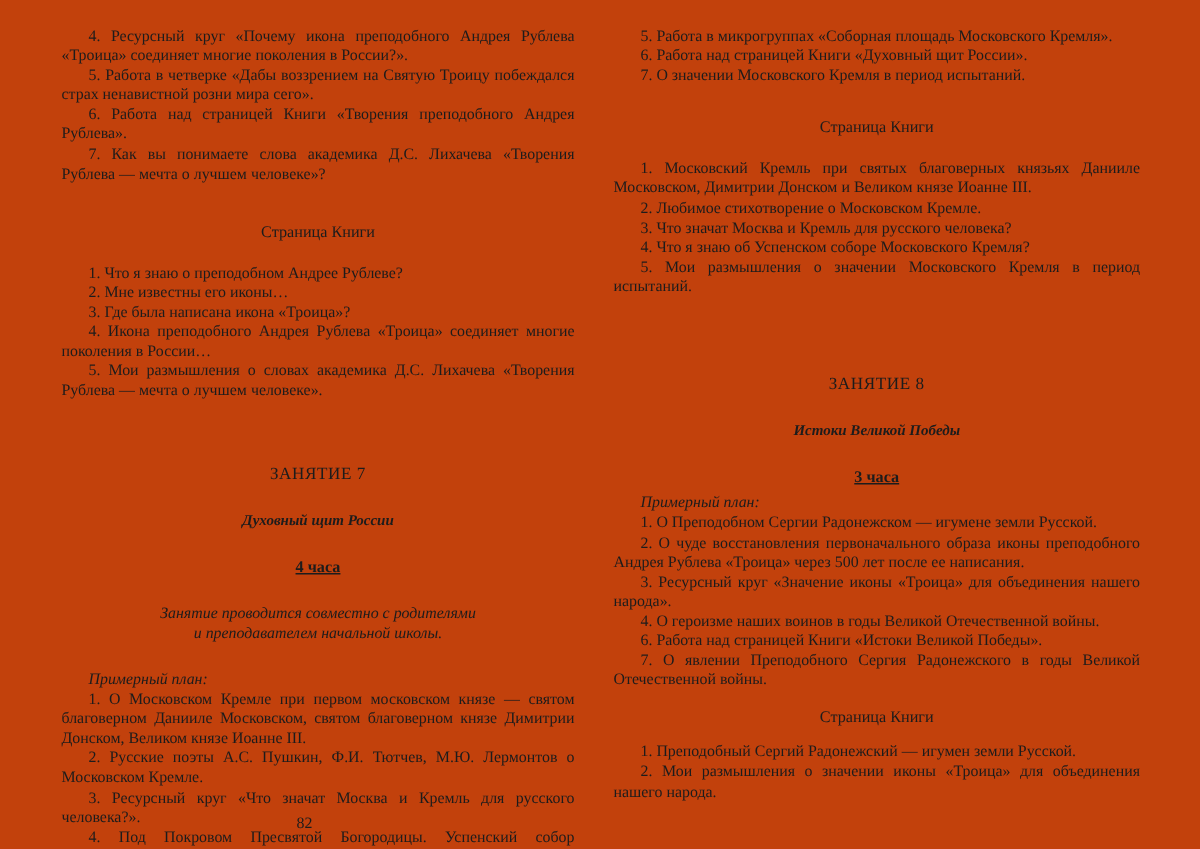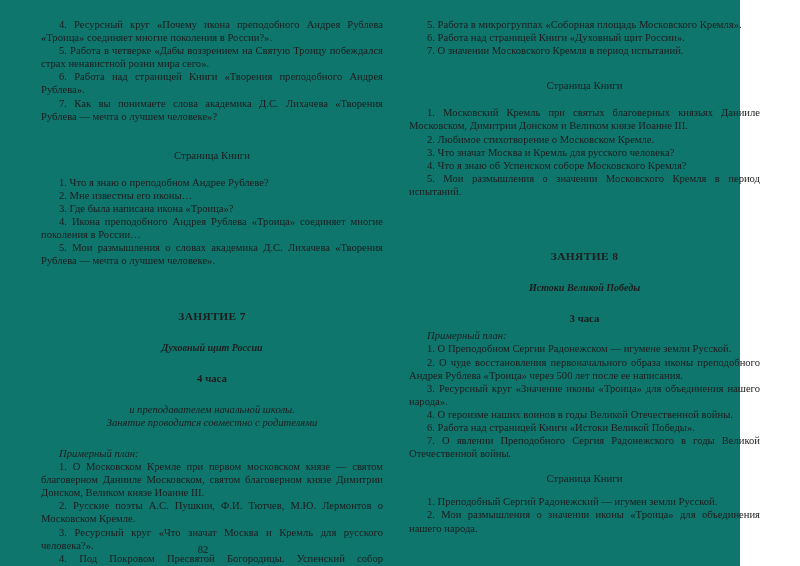--- a/index.html
+++ b/index.html
@@ -9,44 +9,44 @@
   body {
     width: 800px;
     height: 566px;
     background: #ffffff;
     font-family: "Liberation Serif", "DejaVu Serif", serif;
     color: #1c1c1c;
     overflow: hidden;
   }
   .page {
     position: relative;
-    width: 740px;
+    width: 800px;
     height: 566px;
-    background: #0f766e;
+    background: #c2410c;
     box-sizing: border-box;
   }
   .column {
     position: absolute;
     top: 18px;
     width: 342px;
     height: 500px;
   }
   .col-left  { left: 41px; }
   .col-right { left: 409px; width: 351px; }
 
   p {
     margin: 0;
     font-size: 10.6px;
     line-height: 13.1px;
     text-align: justify;
     text-indent: 18px;
     hyphens: manual;
   }
   .heading-lesson {
-    font-weight: bold;
+    font-weight: normal;
     font-size: 11.4px;
     letter-spacing: 0.4px;
     text-align: center;
     text-indent: 0;
     margin: 0;
     line-height: 13.1px;
   }
   .heading-title {
     font-style: italic;
     font-weight: bold;
@@ -56,20 +56,21 @@
     margin: 0;
     line-height: 13.1px;
   }
   .heading-hours {
     font-weight: bold;
     font-size: 10.8px;
     text-align: center;
     text-indent: 0;
     margin: 0;
     line-height: 13.1px;
+    text-decoration: underline;
   }
   .subhead-italic {
     font-style: italic;
     font-size: 10.6px;
     text-align: center;
     text-indent: 0;
     margin: 0;
     line-height: 13.1px;
   }
   .page-label {
@@ -142,22 +143,22 @@
     <div class="sp18"></div>
 
     <p class="heading-title">Духовный щит России</p>
 
     <div class="sp18"></div>
 
     <p class="heading-hours">4 часа</p>
 
     <div class="sp18"></div>
 
+    <p class="subhead-italic">Занятие проводится совместно с родителями</p>
     <p class="subhead-italic">и преподавателем начальной школы.</p>
-    <p class="subhead-italic">Занятие проводится совместно с родителями</p>
 
     <div class="sp18"></div>
 
     <p class="plan-label">Примерный план:</p>
 
     <div>
       <p>1. О Московском Кремле при первом московском князе — святом благоверном Данииле Московском, святом благоверном князе Димитрии Донском, Великом князе Иоанне III.</p>
       <p>2. Русские поэты А.С. Пушкин, Ф.И. Тютчев, М.Ю. Лермонтов о Московском Кремле.</p>
       <p>3. Ресурсный круг «Что значат Москва и Кремль для русского человека?».</p>
       <p>4. Под Покровом Пресвятой Богородицы. Успенский собор Московского Кремля — главный собор России.</p>

